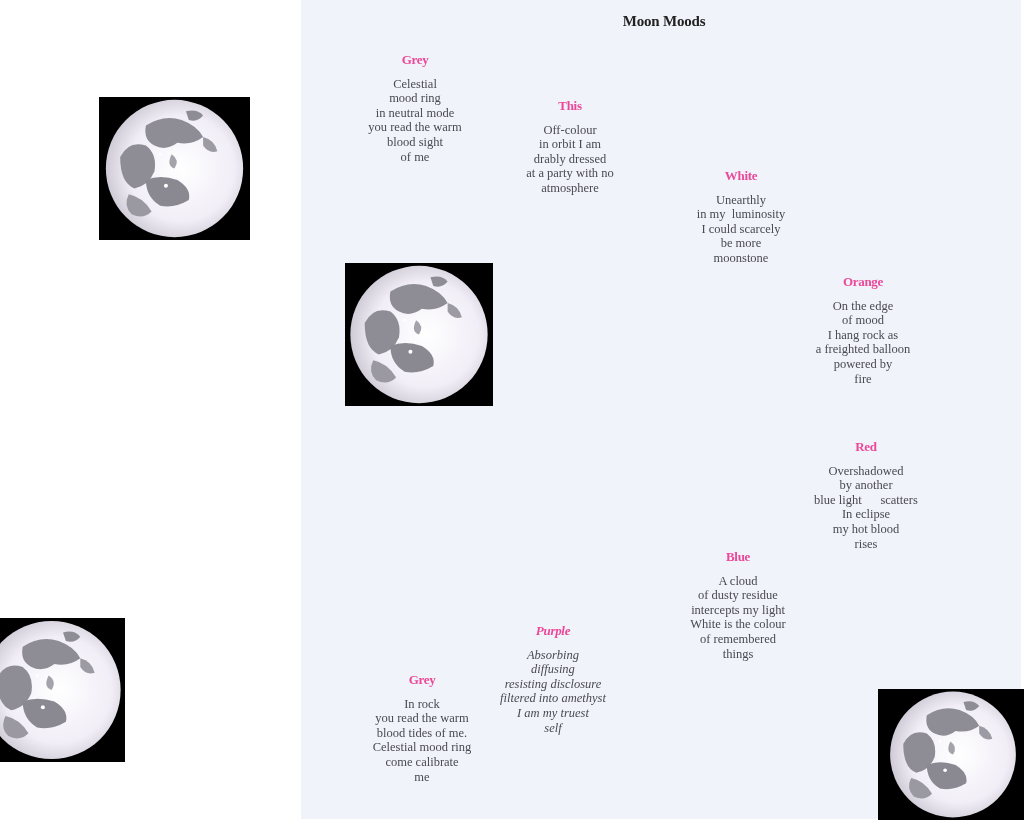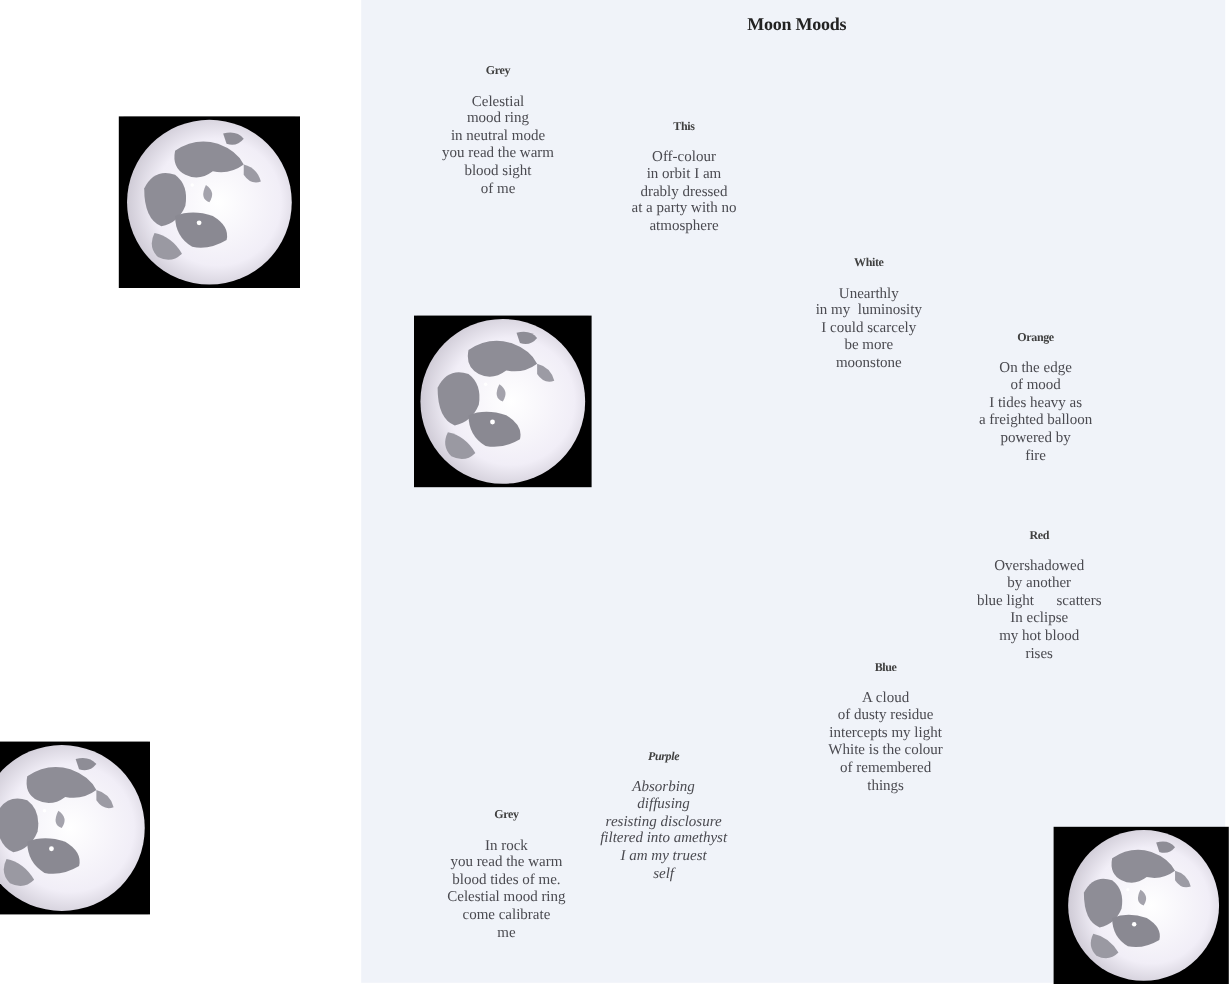--- a/index.html
+++ b/index.html
@@ -29,22 +29,22 @@
   .stanza {
     position: absolute;
     width: 160px;
     text-align: center;
     color: #4a4a50;
     font-size: 12.5px;
     line-height: 14.6px;
   }
   .stanza .heading {
     font-weight: bold;
-    color: #404040;
-    font-size: 10px;
+    color: #ec4899;
+    font-size: 13px;
     margin-bottom: 9px;
     letter-spacing: -0.3px;
   }
   .stanza .line { white-space: pre; }
 
   .moon {
     position: absolute;
     background: #000;
     overflow: hidden;
   }
@@ -117,34 +117,34 @@
 
 <div class="stanza" style="left:490px; top:99px;">
   <div class="heading">This</div>
   <div class="line">Off-colour</div>
   <div class="line">in orbit I am</div>
   <div class="line">drably dressed</div>
   <div class="line">at a party with no</div>
   <div class="line">atmosphere</div>
 </div>
 
-<div class="stanza" style="left:644px; top:169px;margin-top:44px;">
+<div class="stanza" style="left:661px; top:169px;">
   <div class="heading">White</div>
   <div class="line">Unearthly</div>
   <div class="line">in my  luminosity</div>
   <div class="line">I could scarcely</div>
   <div class="line">be more</div>
   <div class="line">moonstone</div>
 </div>
 
 <div class="stanza" style="left:783px; top:275px;">
   <div class="heading">Orange</div>
   <div class="line">On the edge</div>
   <div class="line">of mood</div>
-  <div class="line">I tides heavy as</div>
+  <div class="line">I hang rock as</div>
   <div class="line">a freighted balloon</div>
   <div class="line">powered by</div>
   <div class="line">fire</div>
 </div>
 
 <div class="stanza" style="left:786px; top:440px;">
   <div class="heading">Red</div>
   <div class="line">Overshadowed</div>
   <div class="line">by another</div>
   <div class="line">blue light      scatters</div>

